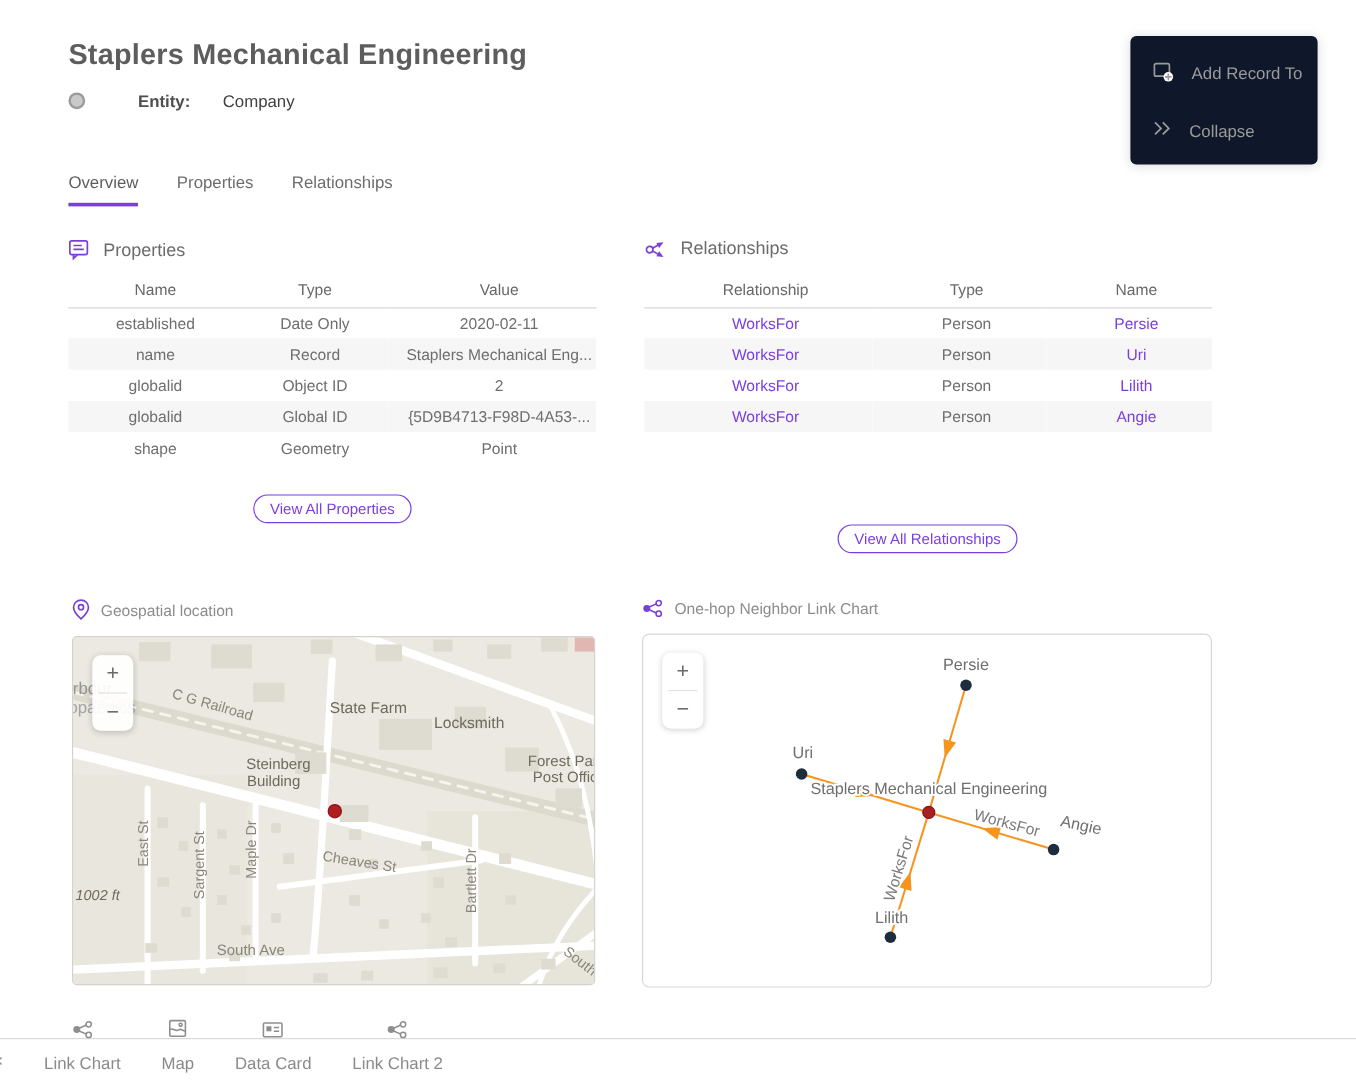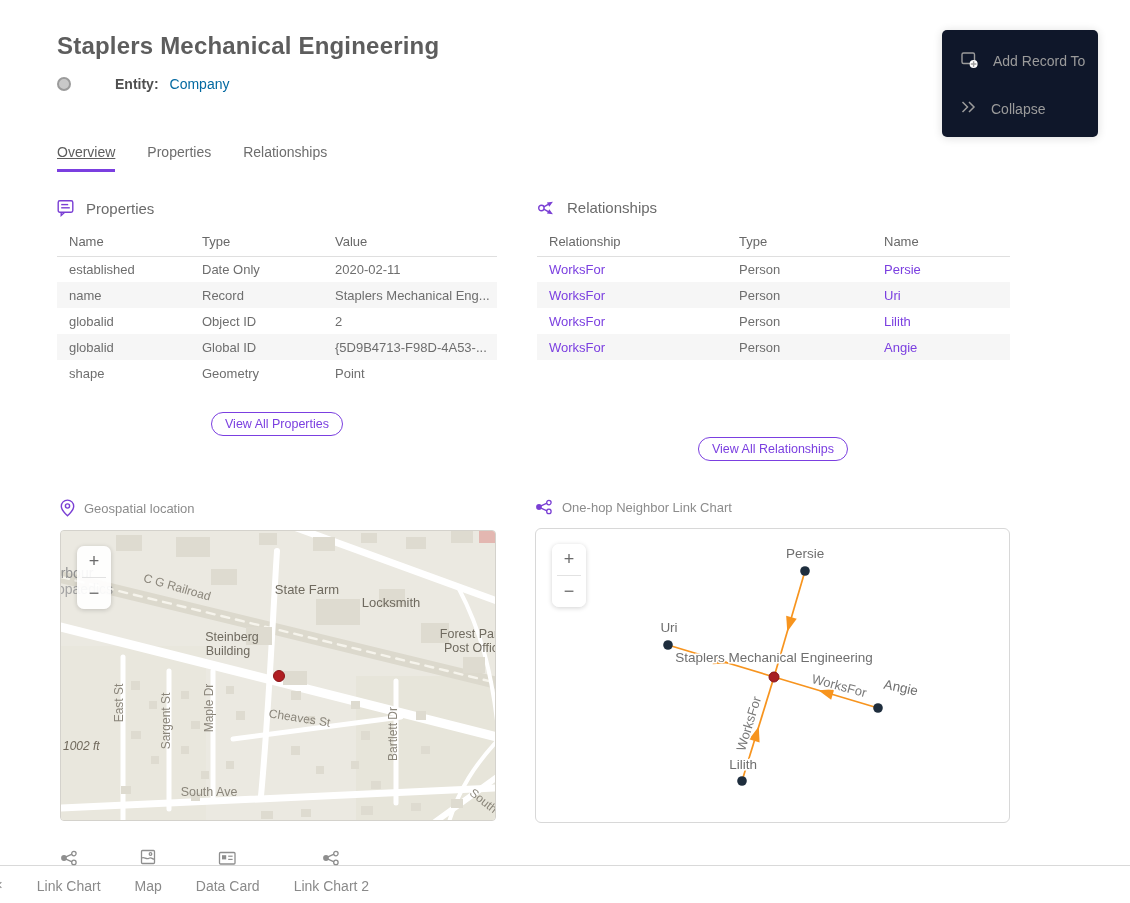--- a/index.html
+++ b/index.html
@@ -8,40 +8,40 @@
     font-family: "Liberation Sans", sans-serif;
     background:#fff; color:#6e6e6e; position:relative; overflow:hidden;
   }
   .abs { position:absolute; }
 
   
   #page-title { left:57px; top:32px; font-size:24px; font-weight:700; color:#5d5d5d; letter-spacing:.2px; }
   #entity-row { left:57px; top:76px; display:flex; align-items:center; gap:9px; font-size:14px; }
   #entity-dot { width:14px; height:14px; border-radius:50%; background:#c9c9c9; border:2px solid #9b9b9b; }
   #entity-label { font-weight:700; color:#4f4f4f;margin-left:35px; }
-  #entity-value { color:#0369a1; margin-left:2px; }
+  #entity-value { color:#404040; margin-left:18px; }
 
   
   #context-menu { left:942px; top:30px; width:156px; background:#0f172a; border-radius:5px;
     box-shadow:0 1px 10px rgba(0,0,0,.14); padding:6px 0; }
   .menu-item { display:flex; align-items:center; gap:14px; padding:14px 0 14px 18px;
     font-size:14px; color:#9b9b9b; cursor:pointer; }
   .menu-item svg { flex:none; }
 
   
   #detail-tabs { left:57px; top:144px; display:flex; gap:32px; font-size:14px; color:#6d6d6d; }
   #detail-tabs .tab { padding-bottom:9px; cursor:pointer; border-bottom:3px solid transparent; }
-  #detail-tabs .tab.active { border-bottom-color:var(--accent); color:#5d5d5d;text-decoration:underline; }
+  #detail-tabs .tab.active { border-bottom-color:var(--accent); color:#5d5d5d; }
 
   
   .sec-heading { display:flex; align-items:center; gap:10px; font-size:15px; color:#6b6b6b; }
   .mini-heading { display:flex; align-items:center; gap:9px; font-size:13px; color:#8c8c8c; }
 
   
-  table { border-collapse:collapse; table-layout:fixed; font-size:13px; color:#6e6e6e; }
+  table { border-collapse:collapse; table-layout:fixed; font-size:13px; color:#6e6e6e;text-align:center; }
   thead td { height:28px; padding:0 0 0 12px; color:#686868; border-bottom:1px solid #dfdfdf; }
   tbody td { height:26px; padding:0 0 0 12px; white-space:nowrap; overflow:hidden; }
   tbody tr.alt { background:#f6f6f6; }
   td.link { color:var(--accent); }
   #properties-table { left:57px; top:228px; width:440px; }
   #properties-table td:nth-child(1){ width:133px; } #properties-table td:nth-child(2){ width:133px; }
   #relationships-table { left:537px; top:228px; width:473px; }
   #relationships-table td:nth-child(1){ width:190px; } #relationships-table td:nth-child(2){ width:145px; }
 
   

